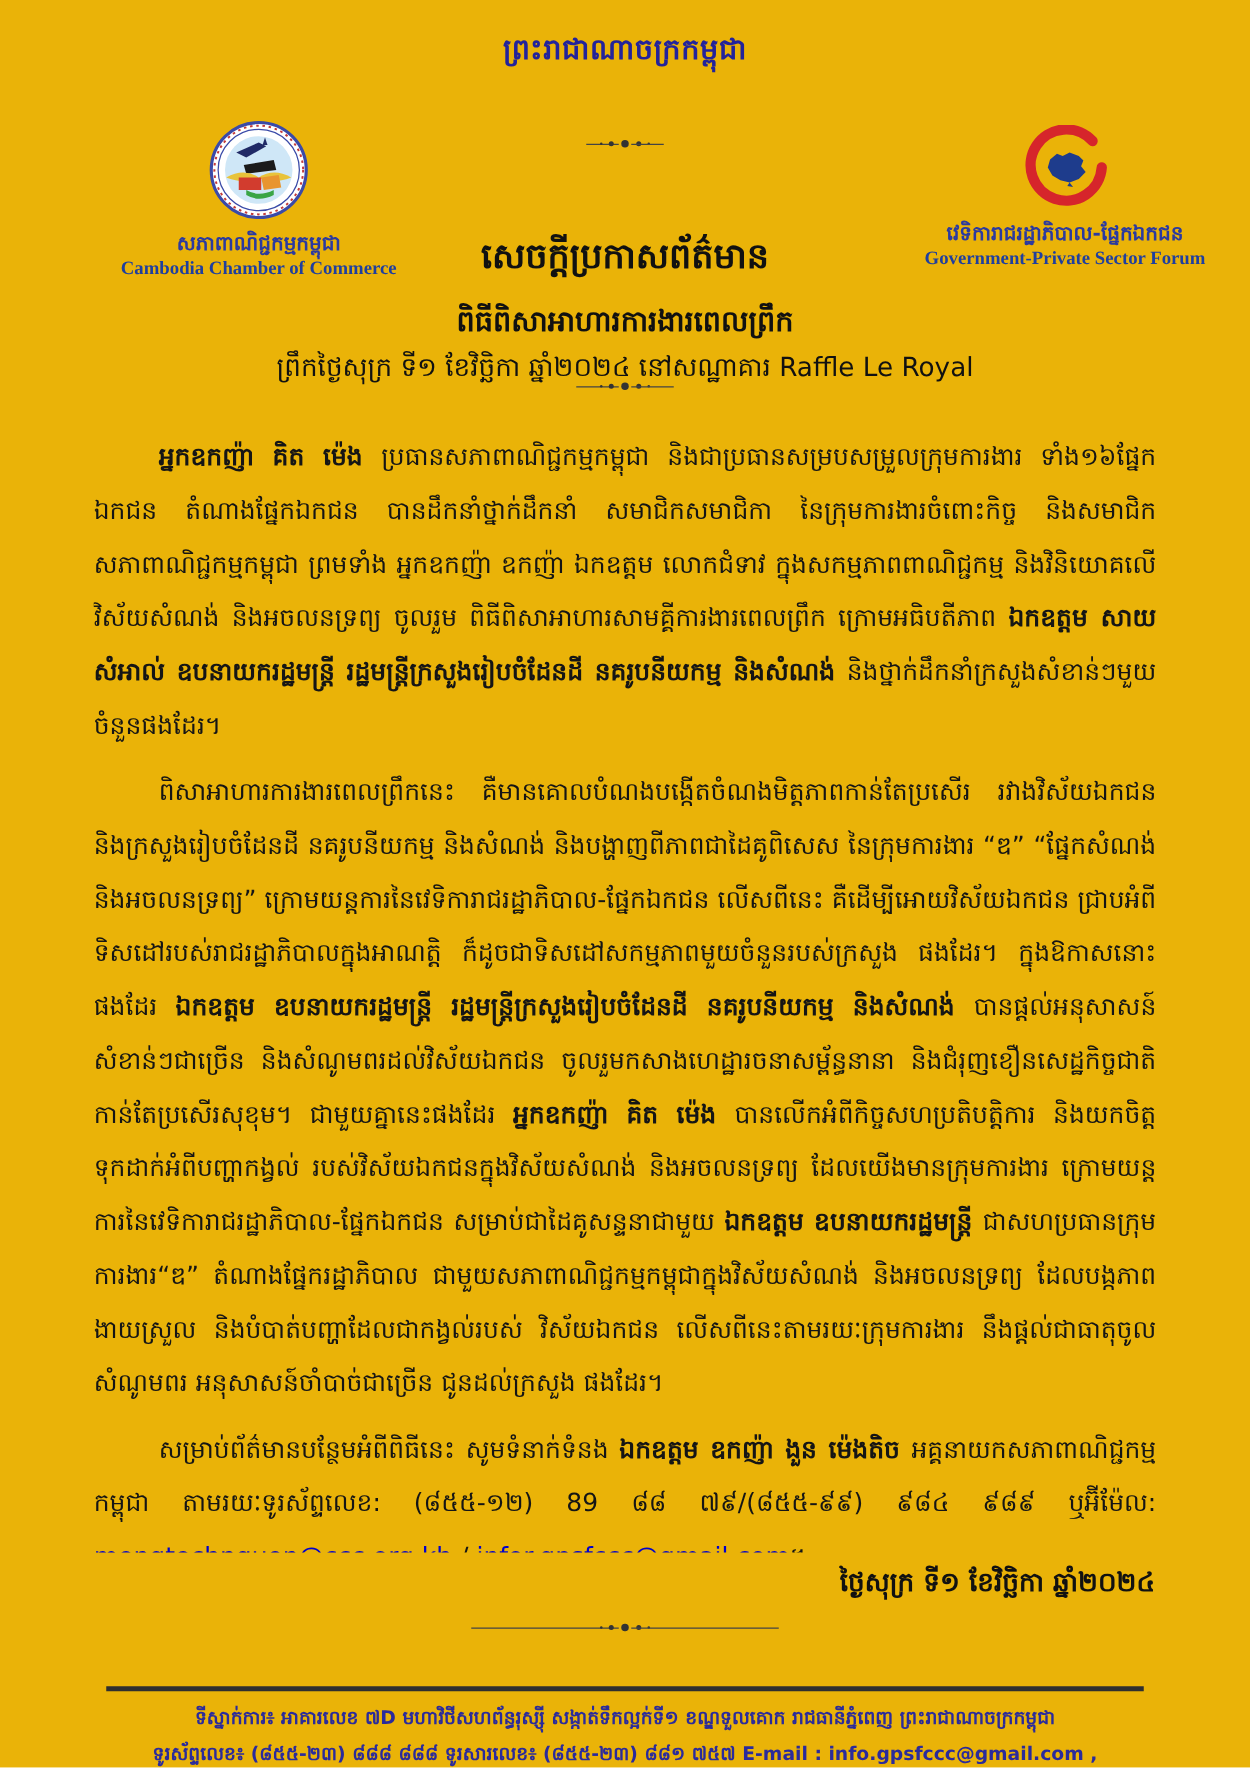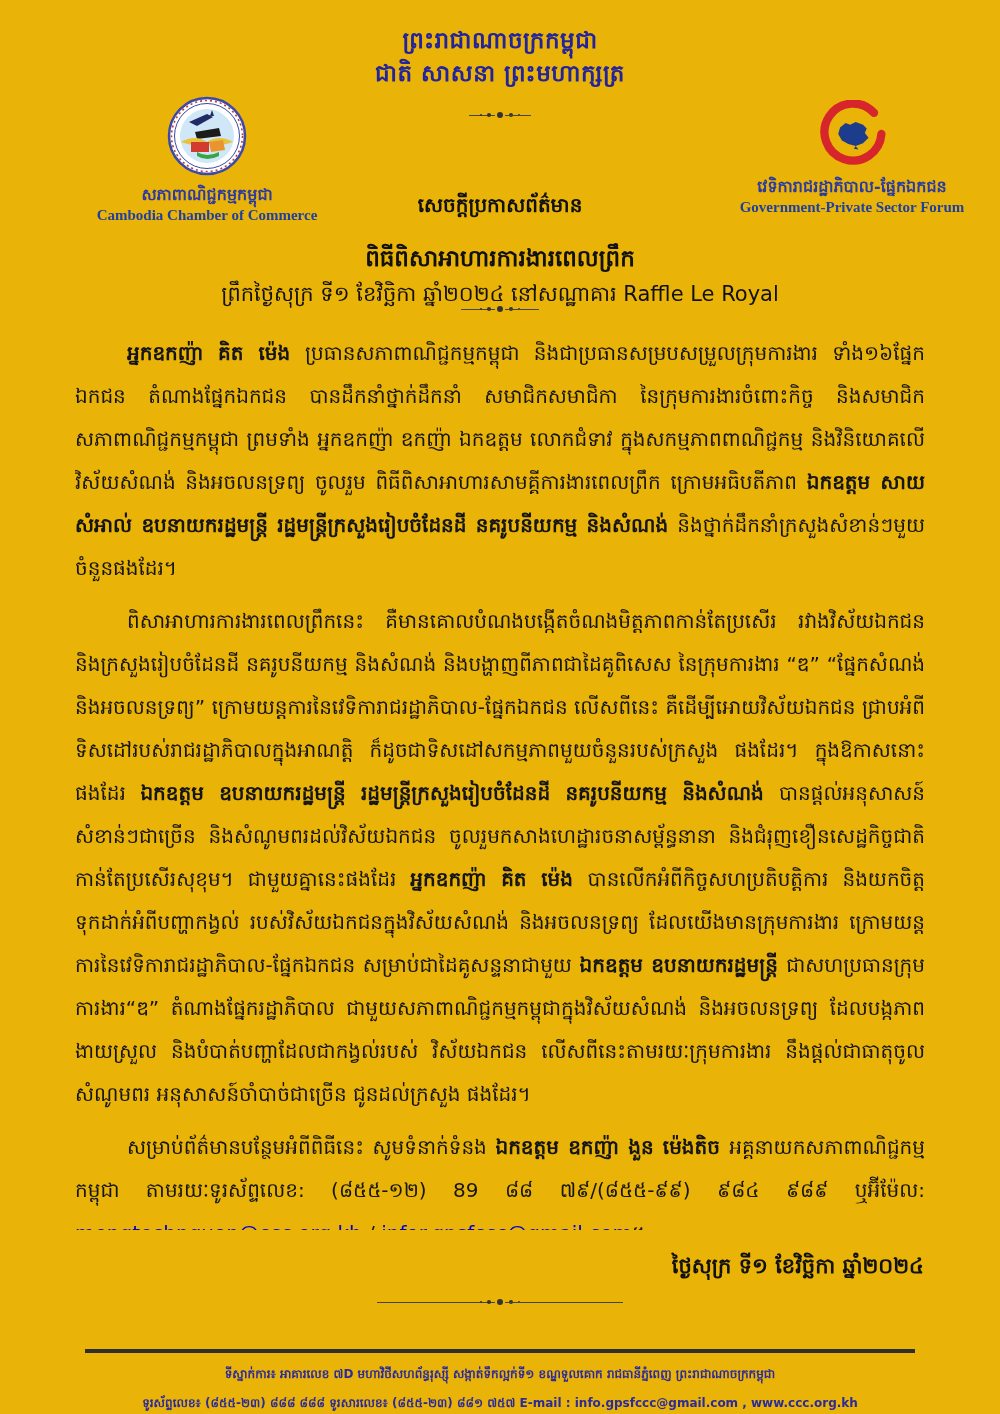--- a/index.html
+++ b/index.html
@@ -25,47 +25,46 @@
   
   .logo{position:absolute;text-align:center;}
   .logo .kh{color:#2b3aa0;font-weight:700;font-size:16px;line-height:22px;margin-top:4px;}
   .logo .en{color:#1f3f9f;font-weight:700;font-size:15px;line-height:19px;
             font-family:"Liberation Serif", serif;}
   .logo-ccc{left:92px;top:96px;width:230px;}
   .logo-gpsf{left:732px;top:100px;width:240px;}
 
   
   .title{position:absolute;top:186px;left:220px;width:560px;text-align:center;color:#111;}
-  .title .t1{font-weight:700;font-size:20px;line-height:38px;}
+  .title .t1{font-weight:700;font-size:28px;line-height:38px;}
   .title .t2{font-weight:700;font-size:23px;line-height:36px;margin-top:16px;}
   .title .t3{font-weight:400;font-size:21px;line-height:36px;}
 
   
-  .body{position:absolute;top:332px;left:75px;width:850px;height:898px;overflow:hidden;
+  .body{position:absolute;top:344px;left:75px;width:850px;height:898px;overflow:hidden;
         text-align:justify;font-size:20px;line-height:43px;}
   .body p{margin:0 0 10px 0;text-indent:52px;}
   .body .b{font-weight:700;}
   .body a.link{color:#0000cc;text-decoration:underline;cursor:pointer;}
 
   
   .date{position:absolute;top:1252px;right:76px;font-weight:700;font-size:21px;color:#111;}
 
   
   .footer{position:absolute;top:1349px;left:85px;width:830px;text-align:center;}
   .footer .rule{height:4px;background:#2f2f2f;margin-bottom:7px;}
-  .footer .fline{color:#2b2b9b;font-size:12px;line-height:29px;font-weight:600;text-align:center;}
+  .footer .fline{color:#2b2b9b;font-size:15px;line-height:29px;font-weight:600;text-align:center;}
 </style>
 </head>
 <body>
 
 <div class="page">
 
   <div class="motto">
     <div>ព្រះរាជាណាចក្រកម្ពុជា</div>
-    <div>ជាតិ សាសនា ព្រះមហាក្សត្រ</div>
   </div>
 
   <div class="orn orn1">
       <span class="beads"></span>
     </div>
 
   <div class="logo logo-gpsf">
     <svg width="74" height="68" viewBox="0 0 80 74">
       <path d="M64 14 A 31 31 0 1 0 72 37" fill="none" stroke="#d6252b" stroke-width="9" stroke-linecap="round"></path>
       <path d="M27 30 L33 25 L38 27 L44 24 L52 27 L56 31 L54 36 L58 41 L52 47 L44 50 L36 48 L29 44 L25 37 Z M44 50 L47 54 L42 53 Z" fill="#1e3c8c"></path>

